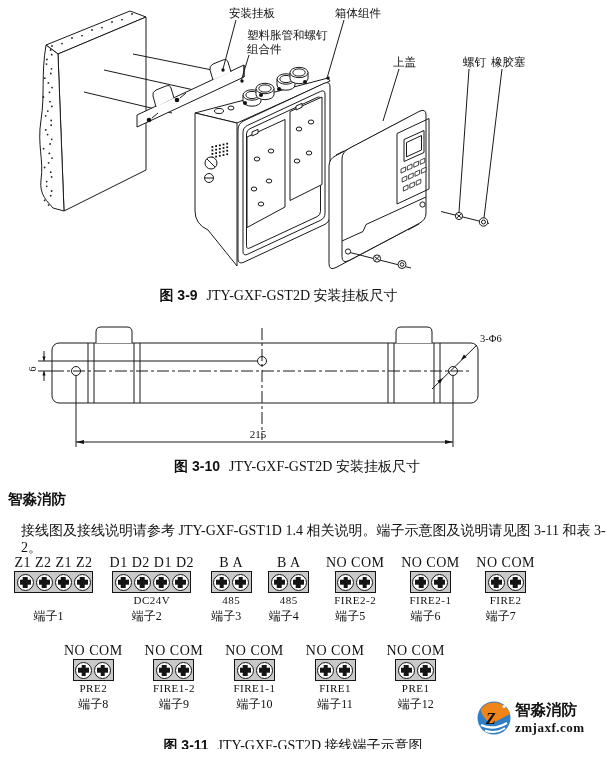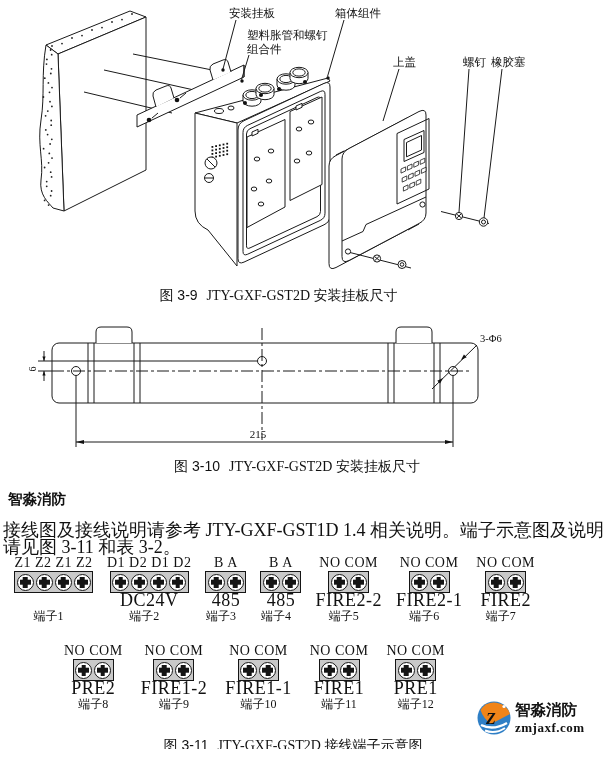--- a/index.html
+++ b/index.html
@@ -1,38 +1,38 @@
 <!DOCTYPE html>
 <html><head>
 <meta charset="utf-8">
 <style>
   html,body{margin:0;padding:0;background:#fff;}
   #page{position:relative;width:609px;height:749px;background:#fff;overflow:hidden;
         font-family:"Liberation Serif","DejaVu Serif",serif;color:#111;}
   svg{position:absolute;left:0;overflow:visible;}
   svg text{font-family:"Liberation Serif","DejaVu Serif",serif;fill:#111;}
   .caption{position:absolute;width:100%;text-align:center;font-size:14px;color:#111;}
-  .caption .cap-pre{font-family:"Liberation Sans","DejaVu Sans",sans-serif;font-weight:400;margin-right:9px;}
+  .caption .cap-pre{font-family:"Liberation Sans","DejaVu Sans",sans-serif;font-weight:700;margin-right:9px;}
   #caption-39{top:287px;padding-right:52px;box-sizing:border-box;}
   #caption-310{top:458px;padding-right:15px;box-sizing:border-box;}
   #caption-311{top:737px;padding-right:23px;box-sizing:border-box;}
   #app-heading{position:absolute;top:490px;left:8px;font-family:"Liberation Sans","DejaVu Sans",sans-serif;
                font-weight:700;font-size:14.5px;}
-  #app-para{position:absolute;top:522px;left:3px;right:2px;font-size:18px;line-height:17px;}
+  #app-para{position:absolute;top:522px;left:21px;right:2px;font-size:14px;line-height:17px;}
   .trow{position:absolute;display:flex;justify-content:space-between;}
   #terminal-row-1{top:556px;left:14px;width:521px;}
   #terminal-row-2{top:644px;left:64px;width:381px;}
   .terminal{display:flex;flex-direction:column;align-items:center;}
   .pins{font-size:14px;letter-spacing:.5px;white-space:pre;height:14px;line-height:14px;}
   .tblock{display:flex;gap:2px;padding:1.5px;background:#c9c9c9;border:1.2px solid #151515;margin-top:1px;}
   .screw{width:17px;height:17px;background:#fff;border:1.7px solid #151515;border-radius:50%;
          position:relative;box-sizing:border-box;}
   .sh{position:absolute;left:2px;right:2px;top:50%;height:4.6px;transform:translateY(-50%);background:#151515;}
   .sv{position:absolute;top:2px;bottom:2px;left:50%;width:4.6px;transform:translateX(-50%);background:#151515;}
-  .tmid{font-size:18px;letter-spacing:.5px;height:13px;line-height:13px;margin-top:1px;}
+  .tmid{font-size:11px;letter-spacing:.5px;height:13px;line-height:13px;margin-top:1px;}
   .tname{font-size:12px;margin-top:1px;text-align:center;}
   #terminal-row-1 .tname{transform:translateX(-5px);}
   #logo{position:absolute;top:697px;left:477px;width:125px;height:44px;}
 </style>
 </head>
 <body>
 
 <div id="page">
 
   <svg id="fig39" width="609" height="285" viewBox="0 0 609 285" style="top:0">

